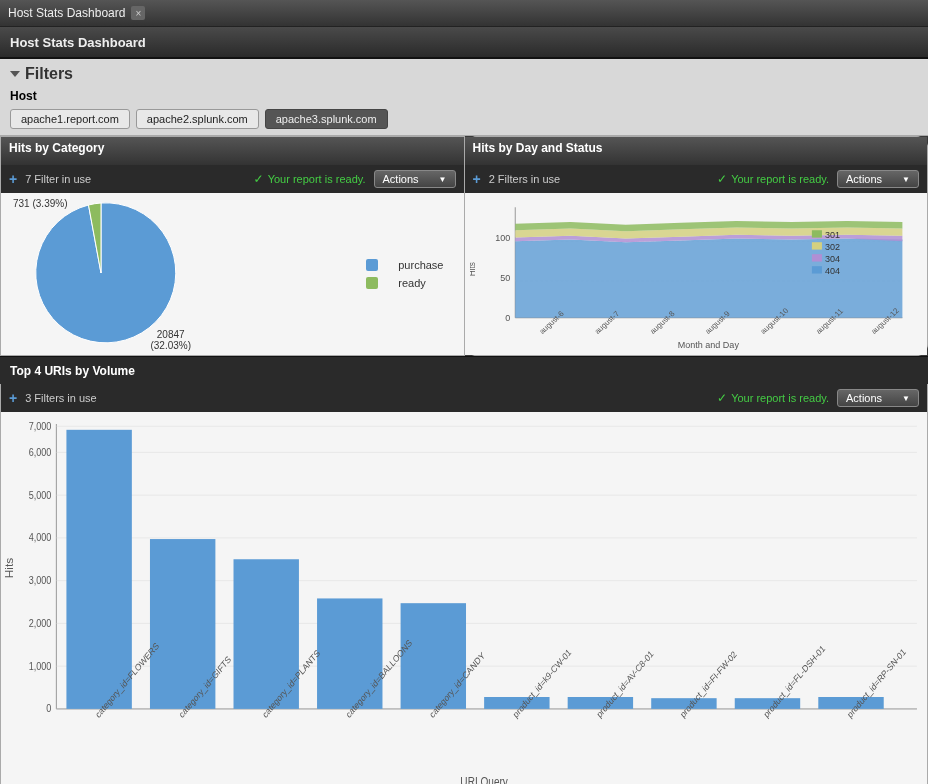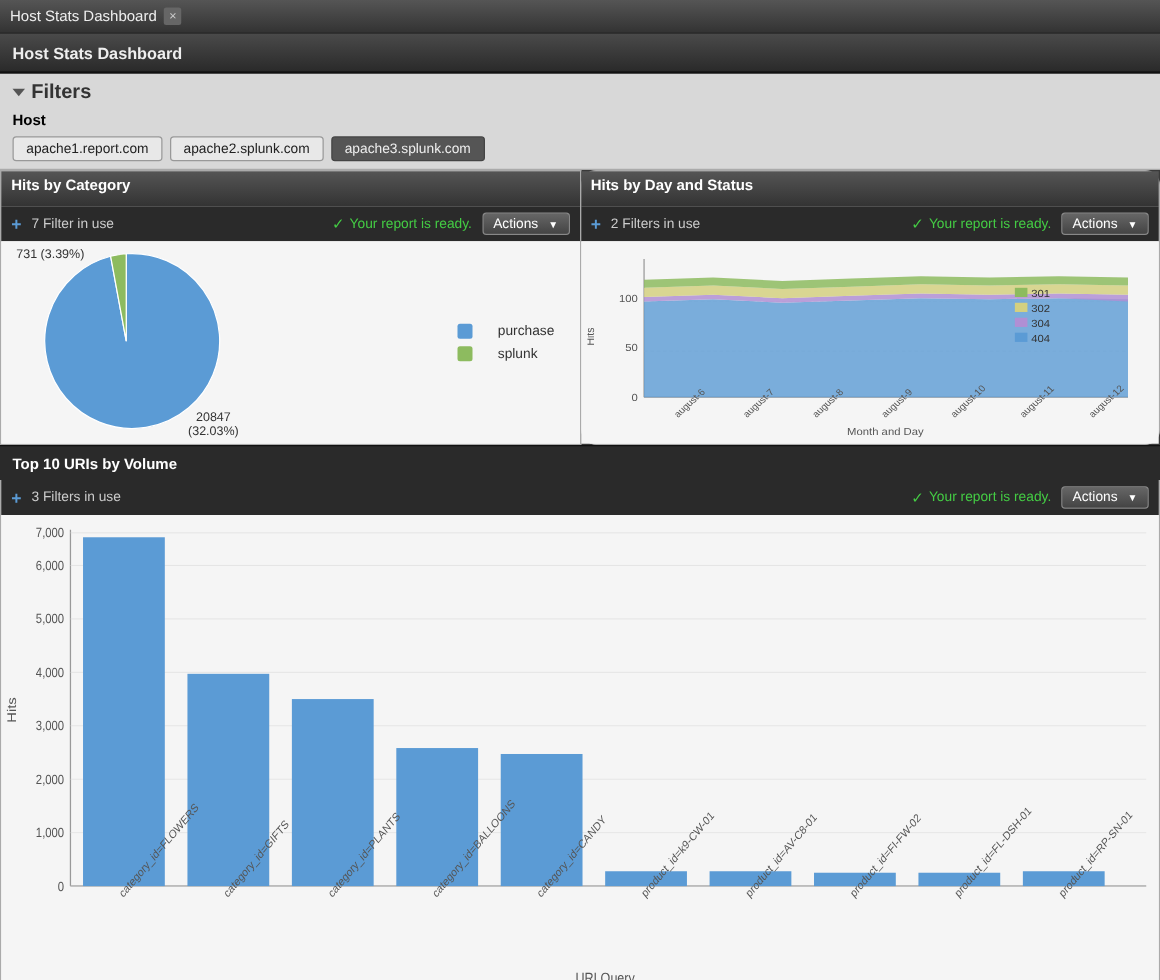--- a/index.html
+++ b/index.html
@@ -161,21 +161,21 @@
     .actions-btn {
       background: linear-gradient(to bottom, #666, #444);
       border: 1px solid #888;
       border-radius: 3px;
       color: #fff;
       padding: 2px 8px;
       font-size: 11px;
       cursor: pointer;
       display: flex;
       align-items: center;
-      gap: 8px;
+      gap: 20px;
     }
     .actions-btn .arrow {
       font-size: 8px;
     }
     .panel-content {
       flex: 1;
       display: flex;
       align-items: center;
       justify-content: center;
       background: #f5f5f5;
@@ -331,21 +331,21 @@
               <div>(32.03%)</div>
             </div>
           </div>
           <div class="pie-legend">
             <div class="legend-item">
               <div class="legend-dot" style="background:#5b9bd5;"></div>
               <span>purchase</span>
             </div>
             <div class="legend-item">
               <div class="legend-dot" style="background:#8dbb5f;"></div>
-              <span>splunk</span>
+              <span>ready</span>
             </div>
           </div>
         </div>
       </div>
     </div>
 
     <div class="panel">
       <div class="panel-header">
         <span>Hits by Day and Status</span>
       </div>
@@ -402,21 +402,21 @@
           <rect x="340" y="61" width="10" height="8" fill="#b08fd4"></rect>
           <text x="353" y="69" font-size="9" fill="#333">304</text>
           <rect x="340" y="74" width="10" height="8" fill="#5b9bd5"></rect>
           <text x="353" y="82" font-size="9" fill="#333">404</text>
         </svg>
       </div>
     </div>
   </div>
 
   <div class="section-divider">
-    <span>Top 10 URIs by Volume</span>
+    <span>Top 4 URIs by Volume</span>
   </div>
 
   <div class="bottom-panel">
     <div class="panel-toolbar">
       <span class="plus-btn">+</span>
       <span class="filter-count">3 Filters in use</span>
       <div class="report-ready">
         <span class="check-icon">✓</span>
         <span>Your report is ready.</span>
       </div>

